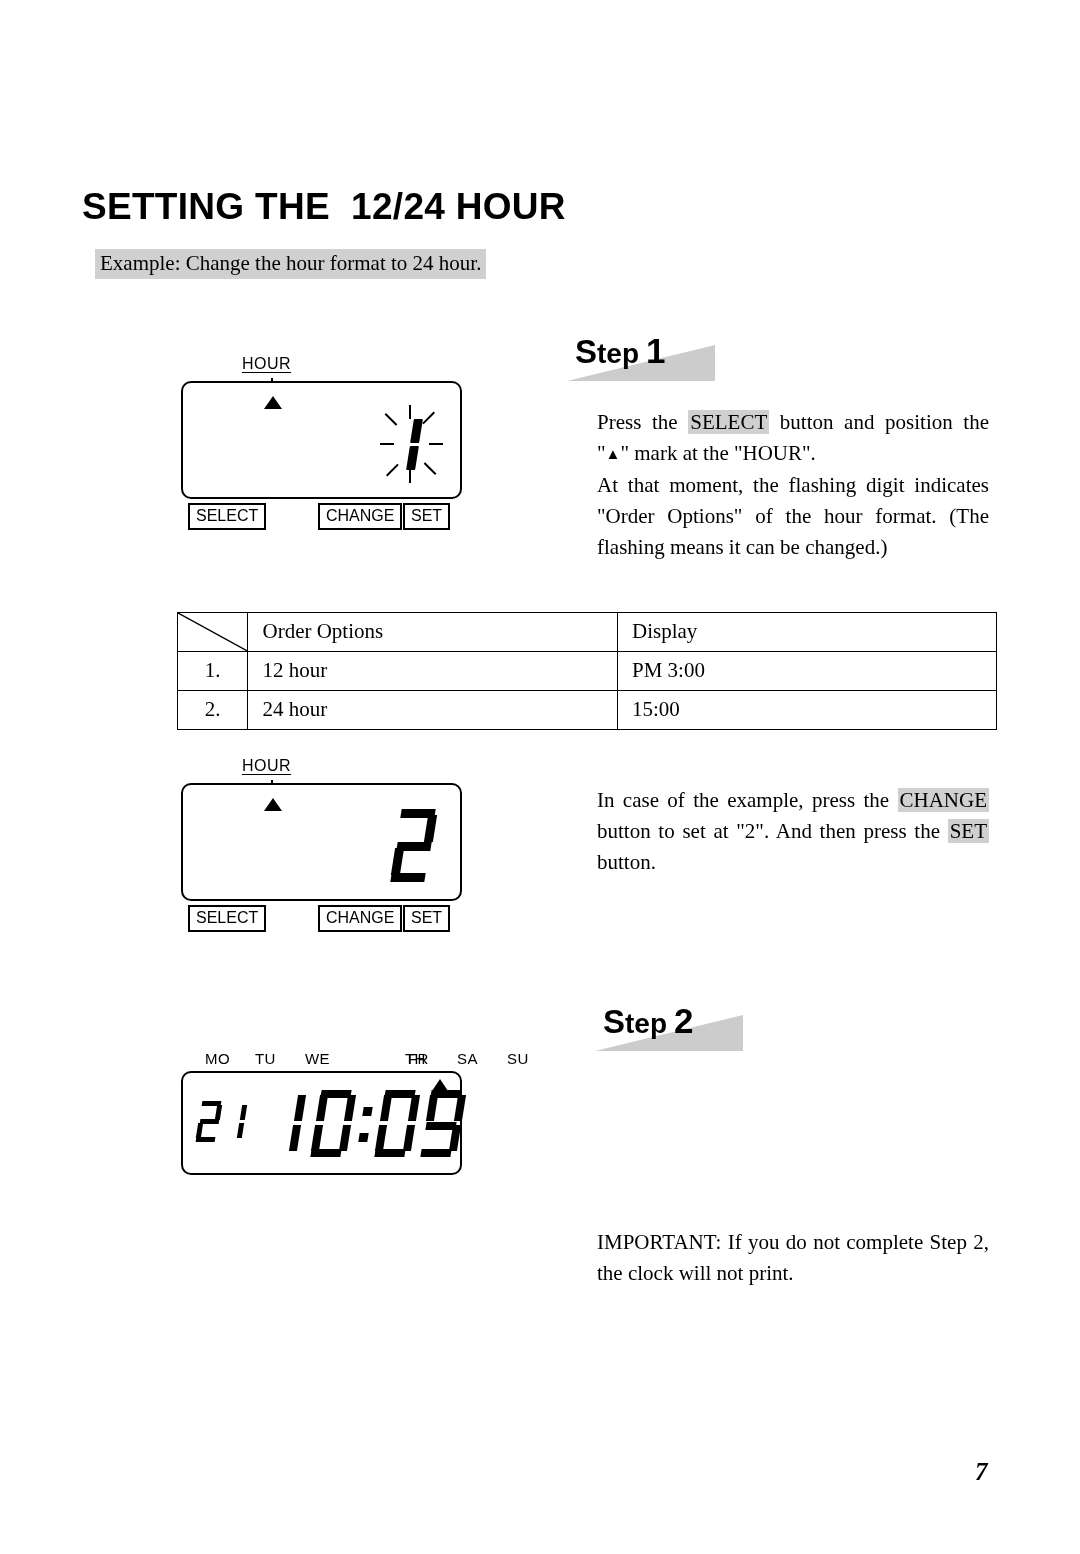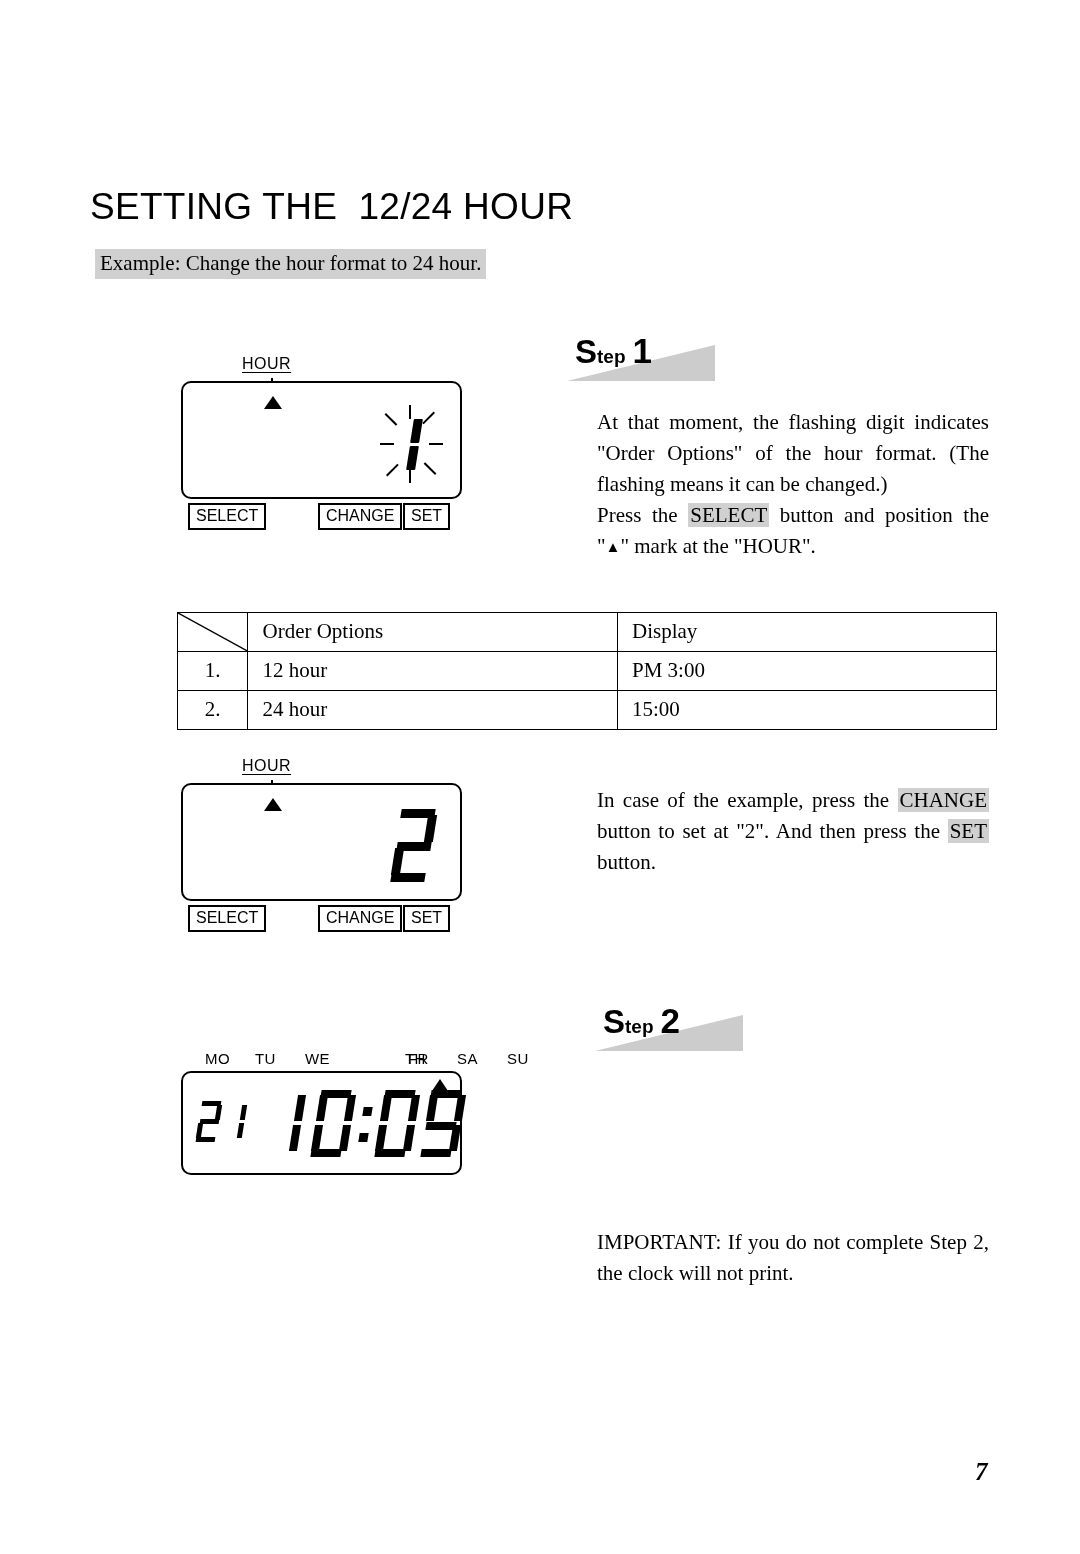--- a/index.html
+++ b/index.html
@@ -13,25 +13,25 @@
     height: 1554px;
     position: relative;
     font-family: "Liberation Serif", "DejaVu Serif", serif;
     color: #000000;
     overflow: hidden;
   }
 
   
   .page-title {
     position: absolute;
-    left: 90px;
+    left: 82px;
     top: 186px;
     font-family: "Liberation Sans", "DejaVu Sans", sans-serif;
     font-size: 37px;
-    font-weight: normal;
+    font-weight: bold;
     letter-spacing: 0.3px;
     white-space: pre;
   }
 
   .example-line {
     position: absolute;
     left: 95px;
     top: 249px;
     font-size: 21px;
     background: #d0d0d0;
@@ -55,21 +55,21 @@
   .step-label {
     position: absolute;
     left: 8px;
     top: 2px;
     font-family: "Liberation Sans", "DejaVu Sans", sans-serif;
     font-weight: bold;
     white-space: nowrap;
     line-height: 1;
   }
   .step-label .big { font-size: 33px; }
-  .step-label .small { font-size: 19px; }
+  .step-label .small { font-size: 28px; }
   .step-label .num { font-size: 35px; margin-left: 7px; }
 
   
   .body-text {
     position: absolute;
     font-size: 21px;
     line-height: 31px;
     text-align: justify;
     text-justify: inter-word;
   }
@@ -215,22 +215,22 @@
 <div class="step-banner" style="left:567px; top:331px;">
   <svg class="step-wedge" viewBox="0 0 148 50" preserveAspectRatio="none">
     <polygon points="0,50 148,14 148,50" fill="#cccccc"></polygon>
   </svg>
   <div class="step-label">
     <span class="big">S</span><span class="small">tep</span><span class="num">1</span>
   </div>
 </div>
 
 <div class="body-text" style="left:597px; top:407px; width:392px;">
+  <p id="s1p1">Press the <span class="hl">SELECT</span> button and position the "<span class="tri-inline">▲</span>" mark at the "HOUR".</p>
   <p id="s1p2">At that moment, the flashing digit indicates "Order Options" of the hour format. (The flashing means it can be changed.)</p>
-  <p id="s1p1">Press the <span class="hl">SELECT</span> button and position the "<span class="tri-inline">▲</span>" mark at the "HOUR".</p>
 </div>
 
 <div class="device" style="left:0; top:0;">
   <div class="hour-tag" style="left:242px; top:355px;">HOUR</div>
   <div class="hour-stem" style="left:271px; top:378px; height:17px;"></div>
   <div class="lcd-panel" style="left:181px; top:381px; width:281px; height:118px;">
     <div class="tri-marker" style="left:81px; top:13px;"></div>
 
     <div class="seg-wrap" style="left:197px; top:22px; width:74px; height:78px;">
       

